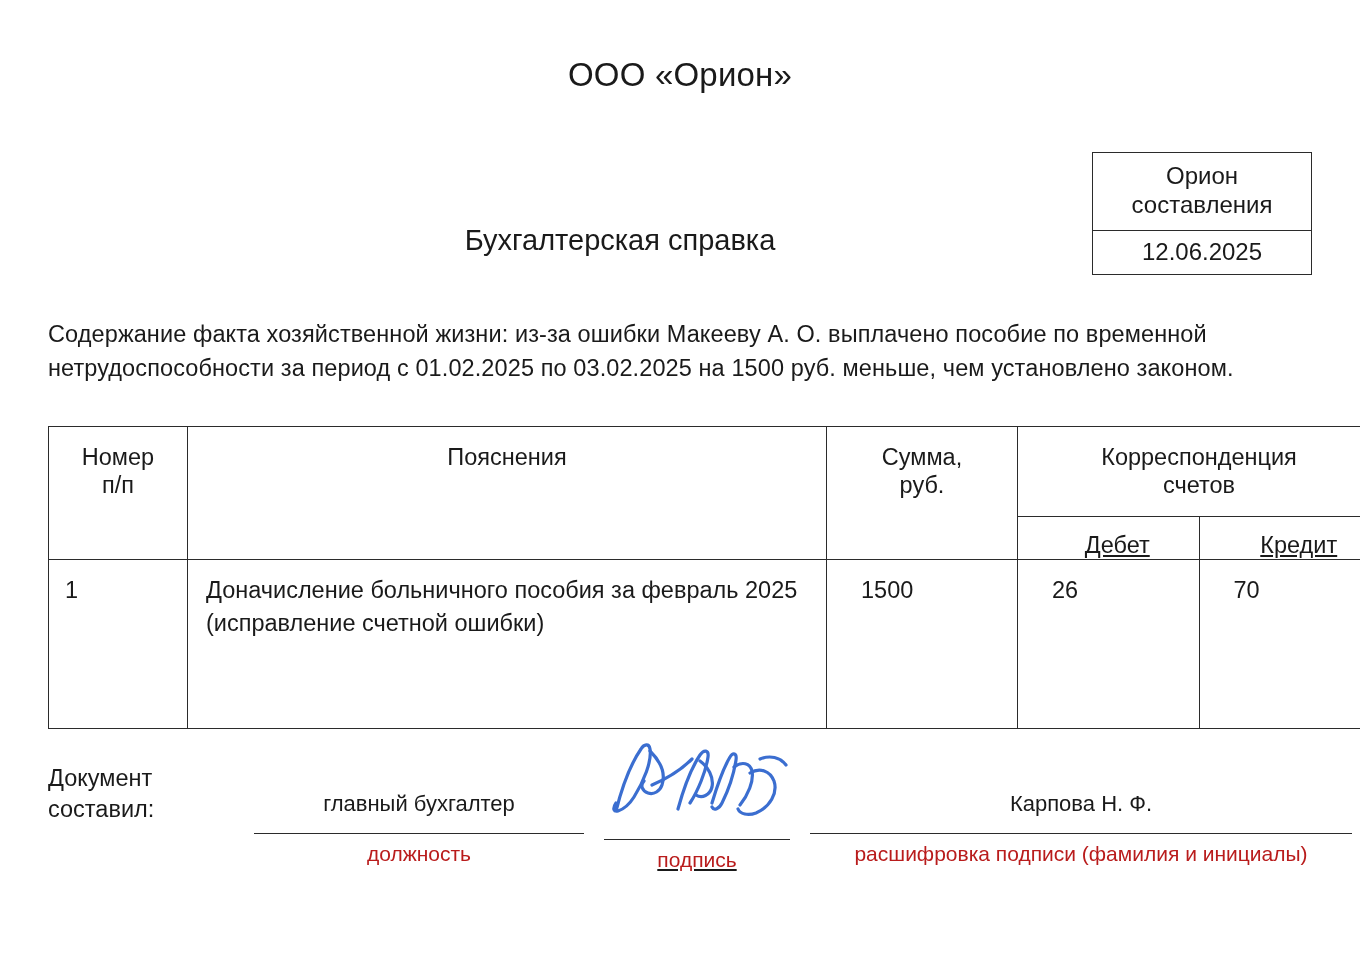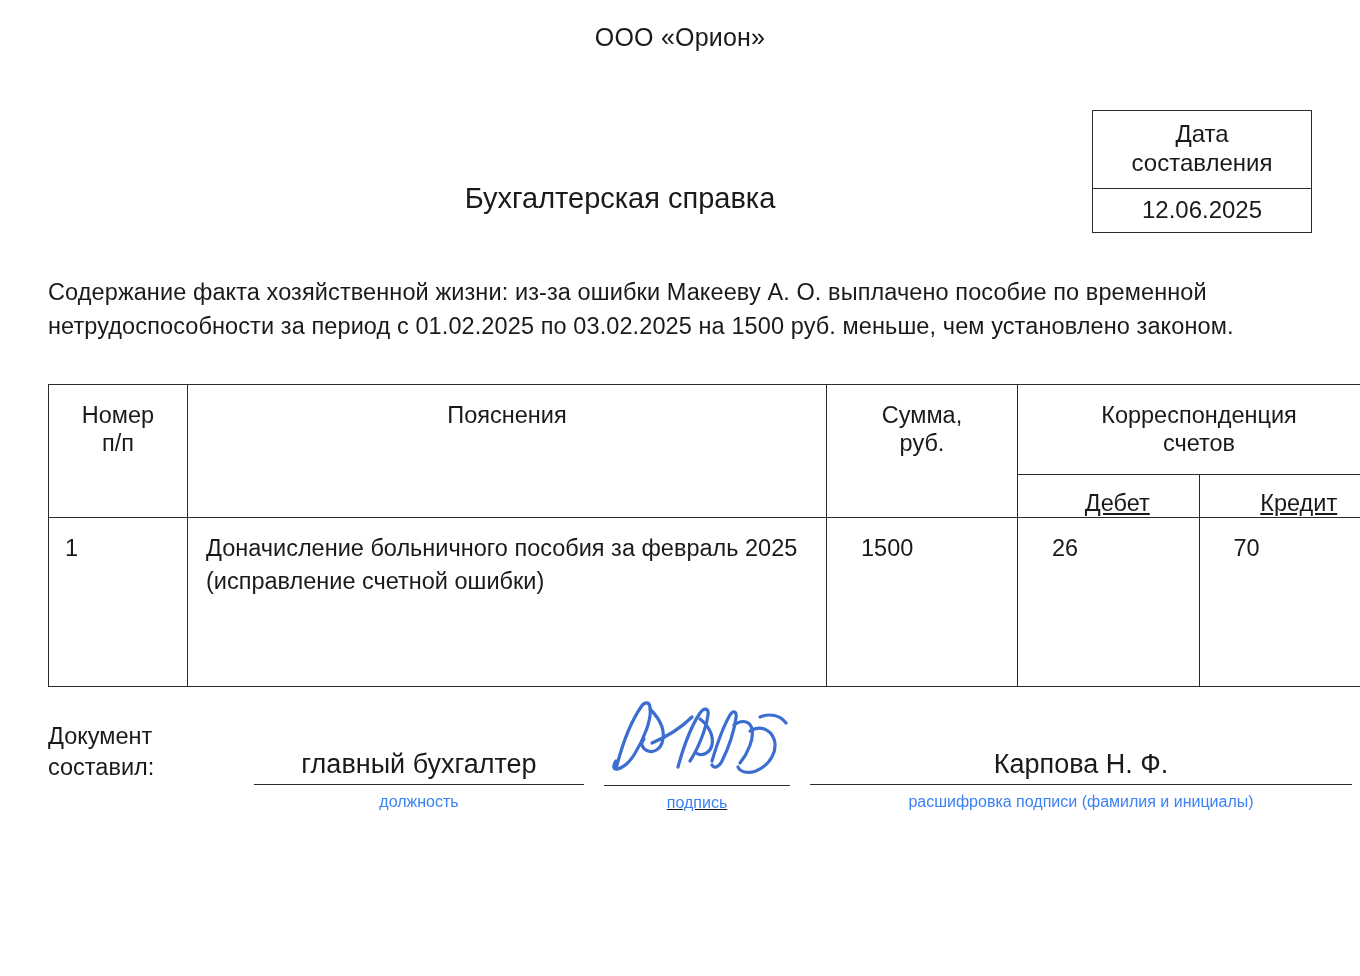--- a/index.html
+++ b/index.html
@@ -20,22 +20,22 @@
     position: relative;
     width: 1360px;
     height: 976px;
     box-sizing: border-box;
     padding: 0 48px;
   }
 
   
   .org-name {
     text-align: center;
-    font-size: 25px;
-    margin-top: 23px;
+    font-size: 33px;
+    margin-top: 56px;
     letter-spacing: 0.2px;
   }
 
   .title-row {
     position: relative;
     margin-top: 58px;
     height: 120px;
   }
 
   .doc-title {
@@ -132,30 +132,30 @@
     left: 0;
     top: 0;
     font-size: 23.5px;
     line-height: 1.32;
   }
   .sign-col {
     position: absolute;
     text-align: center;
   }
   .sign-col .sign-value {
-    font-size: 27px;
-    padding-bottom: 4px;
+    font-size: 22px;
+    padding-bottom: 16px;
     border-bottom: 1.6px solid #2b2b2b;
     display: block;
   }
   .sign-col .sign-caption {
-    font-size: 16px;
+    font-size: 21px;
     display: block;
     margin-top: 8px;
-    color: #3b82f6;
+    color: #b91c1c;
   }
 
   .col-position { left: 206px; top: 28px; width: 330px; }
   .col-signature { left: 556px; top: 28px; width: 186px; text-decoration: underline; }
   .col-name { left: 762px; top: 28px; width: 542px; }
 
   .sign-col.col-signature .sign-value {
     height: 32px;
     position: relative;
   }
@@ -174,21 +174,21 @@
 
 <div class="page">
 
   <div class="org-name">ООО «Орион»</div>
 
   <div class="title-row">
     <div class="doc-title">Бухгалтерская справка</div>
 
     <div class="date-box">
       <div class="date-label">
-        <div>Дата</div>
+        <div>Орион</div>
         <div>составления</div>
       </div>
       <div class="date-value">12.06.2025</div>
     </div>
   </div>
 
   <div class="content-text">Содержание факта хозяйственной жизни: из-за ошибки Макееву А. О. выплачено пособие по временной нетрудоспособности за период с 01.02.2025 по 03.02.2025 на 1500 руб. меньше, чем установлено законом.</div>
 
   <table class="main-table">
     <thead>

